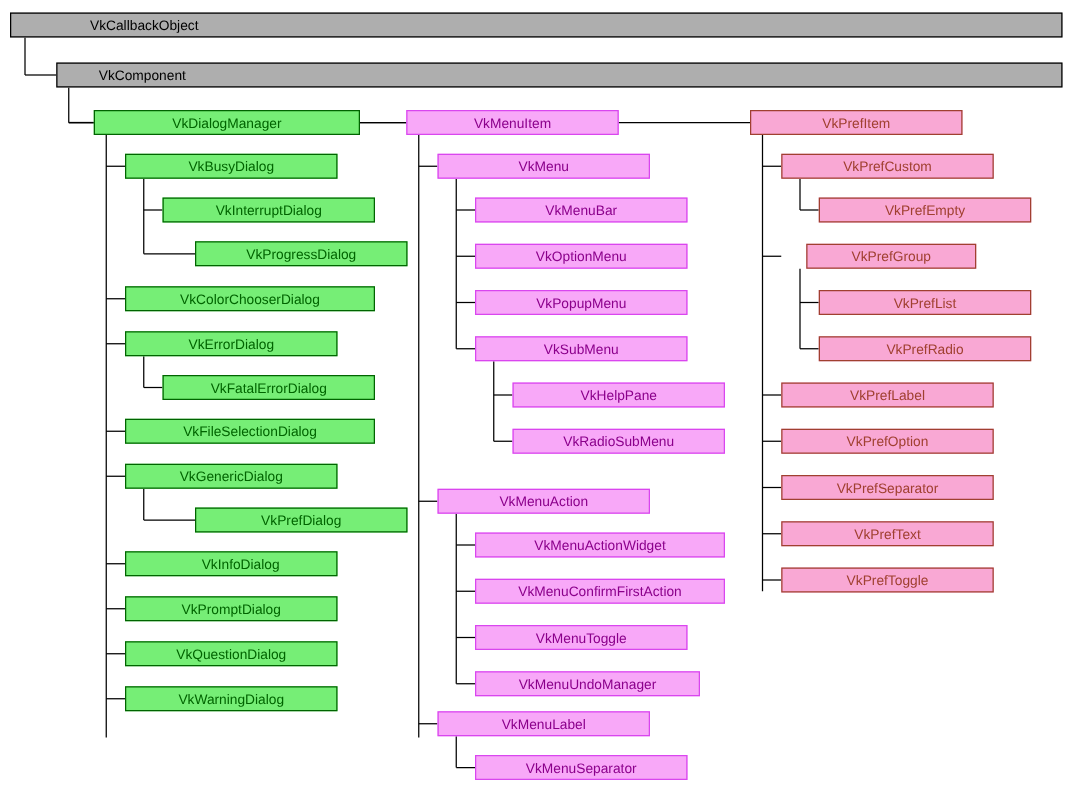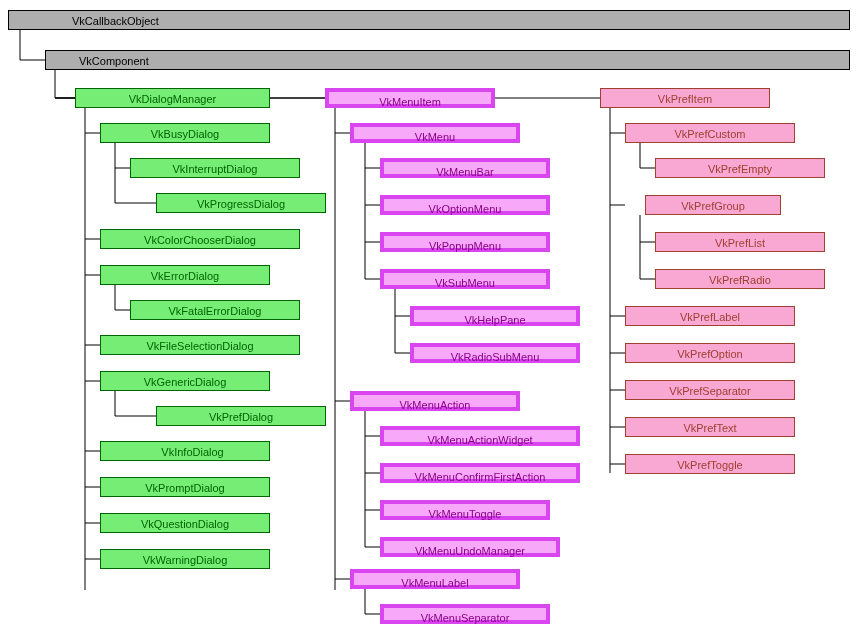--- a/index.html
+++ b/index.html
@@ -16,21 +16,21 @@
     position: absolute;
     border: 1px solid #000;
     height: 20px;
     line-height: 20px;
     text-align: center;
     box-sizing: border-box;
     white-space: nowrap;
   }
   .gray   { background: #aeaeae; color:#000; border:1px solid #000; text-align:left; padding-left:8px;}
   .green  { background: #76ee76; color:#006400; border:1px solid #006400; }
-  .pink   { background: #f8a8f8; color:#8b008b; border:4px solid #d946ef; }
+  .pink   { background: #f8a8f8; color:#8b008b; border:1px solid #d946ef; }
   .salmon { background: #f9a8d4; color:#a04030; border:1px solid #a04030; }
   
   svg.wires { position:absolute; left:0; top:0; width:858px; height:642px; pointer-events:none; }
   svg.wires line { stroke:#000; stroke-width:1; }
 </style>
 </head>
 <body>
 
 <svg class="wires">
 
@@ -101,21 +101,21 @@
     <line x1="640" y1="168" x2="655" y2="168"></line>
 
   <line x1="640" y1="215" x2="640" y2="279"></line>
   <line x1="640" y1="242" x2="655" y2="242"></line>
   <line x1="640" y1="279" x2="655" y2="279"></line>
 </svg>
 
 <div class="node gray" style="left:8px;  top:10px; width:842px;"><span style="margin-left:55px">VkCallbackObject</span></div>
 <div class="node gray" style="left:45px; top:50px; width:805px;"><span style="margin-left:25px">VkComponent</span></div>
 
-<div class="node green" style="left:75px;  top:88px;  width:195px;">VkDialogManager</div>
+<div class="node green" style="left:75px;  top:88px;  width:213px;">VkDialogManager</div>
 <div class="node green" style="left:100px; top:123px; width:170px;">VkBusyDialog</div>
 <div class="node green" style="left:130px; top:158px; width:170px;">VkInterruptDialog</div>
 <div class="node green" style="left:156px; top:193px; width:170px;">VkProgressDialog</div>
 <div class="node green" style="left:100px; top:229px; width:200px;">VkColorChooserDialog</div>
 <div class="node green" style="left:100px; top:265px; width:170px;">VkErrorDialog</div>
 <div class="node green" style="left:130px; top:300px; width:170px;">VkFatalErrorDialog</div>
 <div class="node green" style="left:100px; top:335px; width:200px;">VkFileSelectionDialog</div>
 <div class="node green" style="left:100px; top:371px; width:170px;">VkGenericDialog</div>
 <div class="node green" style="left:156px; top:406px; width:170px;">VkPrefDialog</div>
 <div class="node green" style="left:100px; top:441px; width:170px;padding-left:15px;">VkInfoDialog</div>

